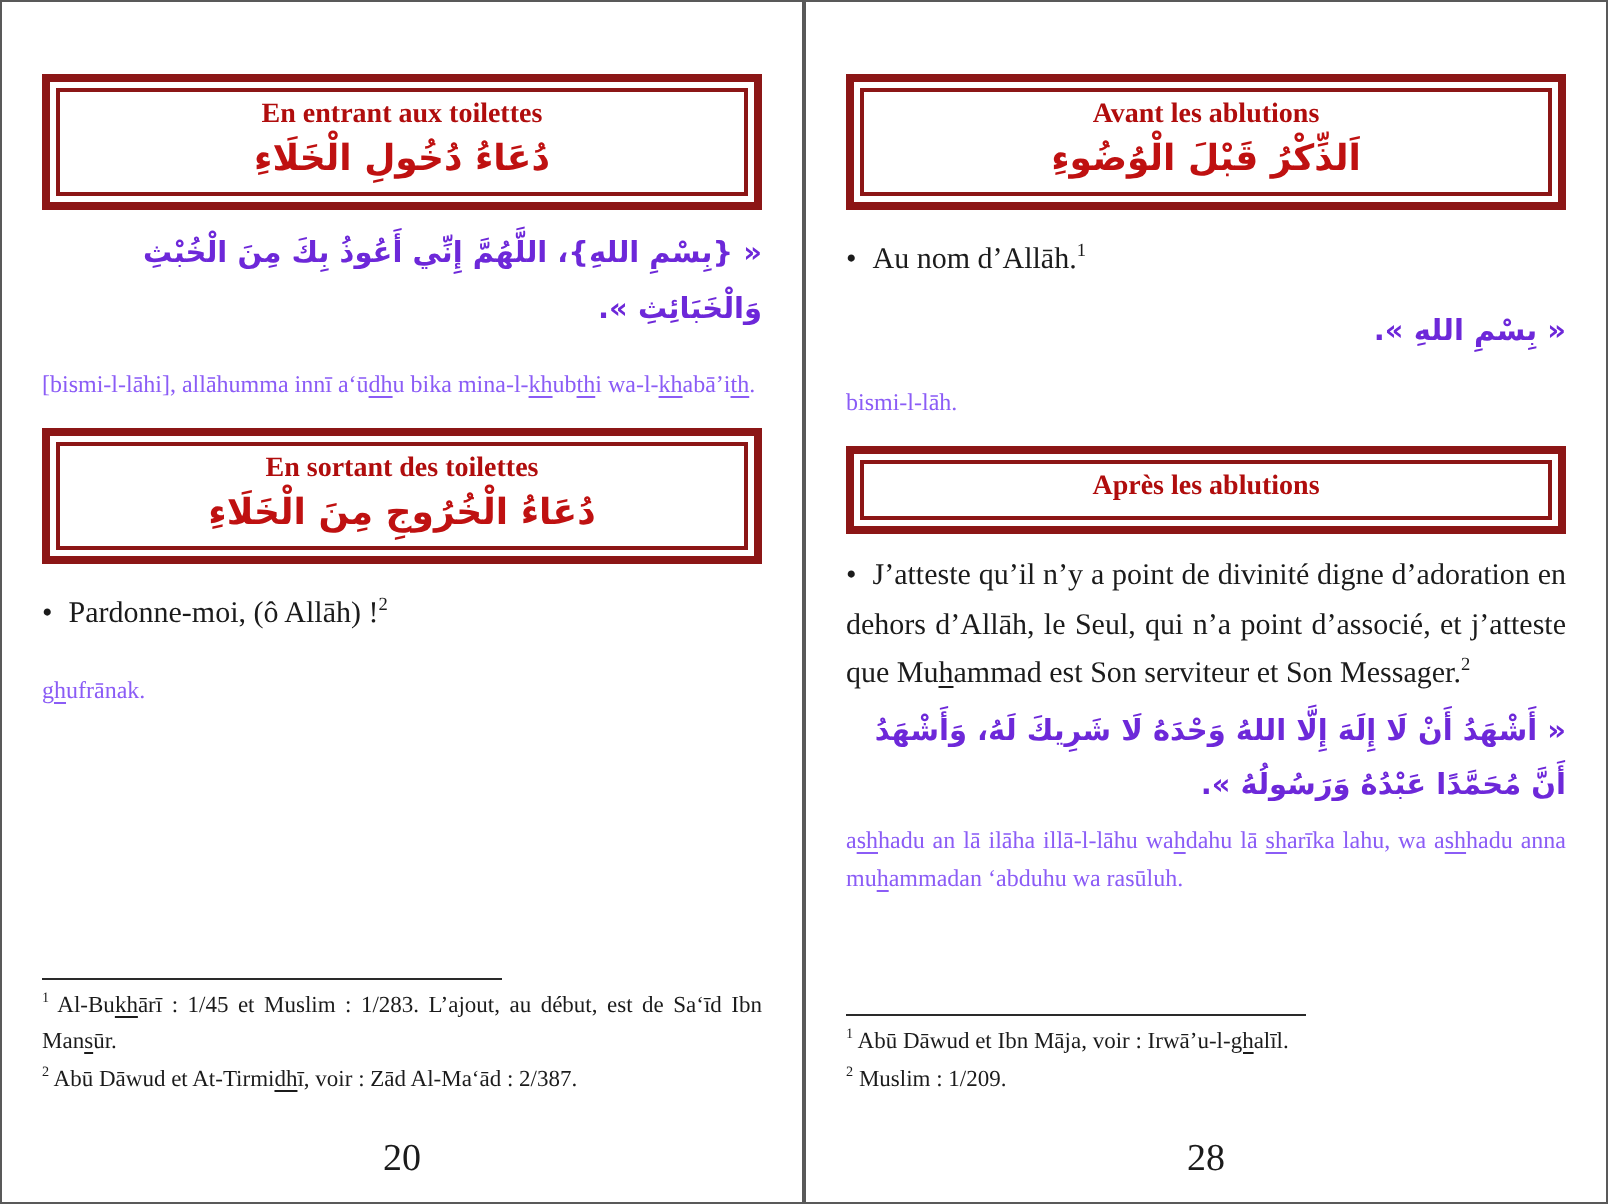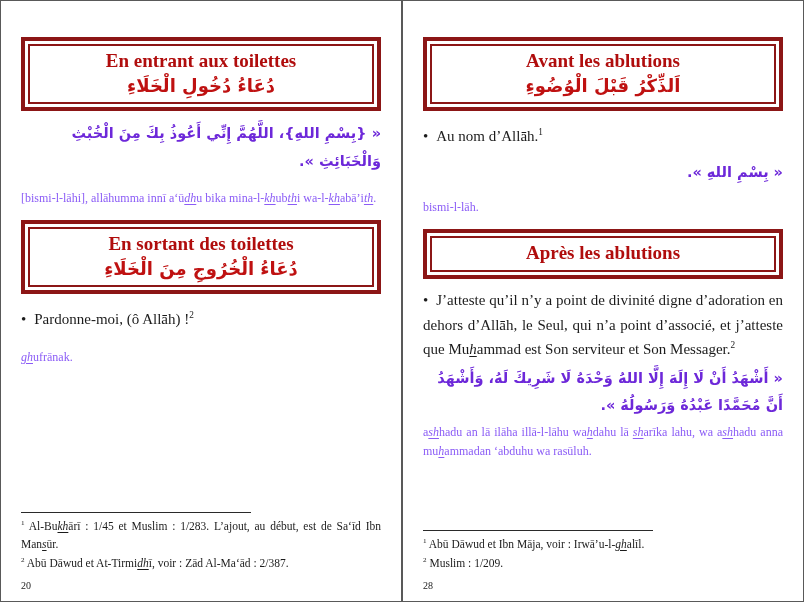--- a/index.html
+++ b/index.html
@@ -9,45 +9,45 @@
   }
   .page {
     position:relative; width:402px; height:602px; box-sizing:border-box;
     background:#ffffff; border:1px solid #595959; overflow:hidden;
   }
   .tbox {
     width:360px; margin:36px auto 0; box-sizing:border-box;
     border:4px solid #8c1616; padding:3px;
   }
   .tbox-inner { border:2px solid #8c1616; padding:4px 6px 6px; text-align:center; }
-  .tbox-title { font-size:19px; font-weight:bold; color:#b00d0d; }
+  .tbox-title { font-size:14px; font-weight:bold; color:#b00d0d; }
   .tbox-arabic {
     font-family:"DejaVu Sans", sans-serif; direction:rtl;
     font-size:18px; font-weight:bold; color:#bf1111; margin-top:3px;
   }
   .para { margin:13px 20px 0; font-size:15px; line-height:1.72; text-align:justify; }
   .para .bullet { padding-right:8px; }
   sup { font-size:0.62em; line-height:0; }
   .arabic {
     font-family:"DejaVu Sans", sans-serif; direction:rtl; unicode-bidi:plaintext;
     margin:8px 20px 0; font-size:14.5px; font-weight:bold; color:#6d28d9;
     text-align:right; line-height:1.95;
   }
   .translit { margin:12px 20px 0; font-size:12px; color:#8b5cf6; text-align:justify; line-height:1.7; }
-  .u { text-decoration:underline; text-underline-offset:2px;font-style:italic; }
+  .u { text-decoration:underline; text-underline-offset:2px; }
   .tbox--second { margin-top:12px; }
   .translit--ghufranak { margin-top:14px; }
   .page--right .para--long { margin-top:9px; line-height:1.63; }
   .page--right .arabic--long { margin-top:3px; line-height:1.85; }
   .page--right .translit--long { margin-top:5px; line-height:1.52; }
   .page--right .translit--first { margin-top:11px; }
   .page-footer { position:absolute; left:20px; right:20px; bottom:10px; }
   .fn-rule { width:230px; border-top:1px solid #2a2a2a; margin-bottom:5px; }
   .footnote { margin:0 0 2px; font-size:11.5px; line-height:1.5; text-align:justify; }
-  .page-num { font-size:10px; margin-top:8px; }
+  .page-num { text-align:center; font-size:19px; margin-top:20px; }
 </style>
 </head>
 <body>
 
 <div class="spread">
 
   <section class="page page--left">
 
     <div class="tbox">
       <div class="tbox-inner">

